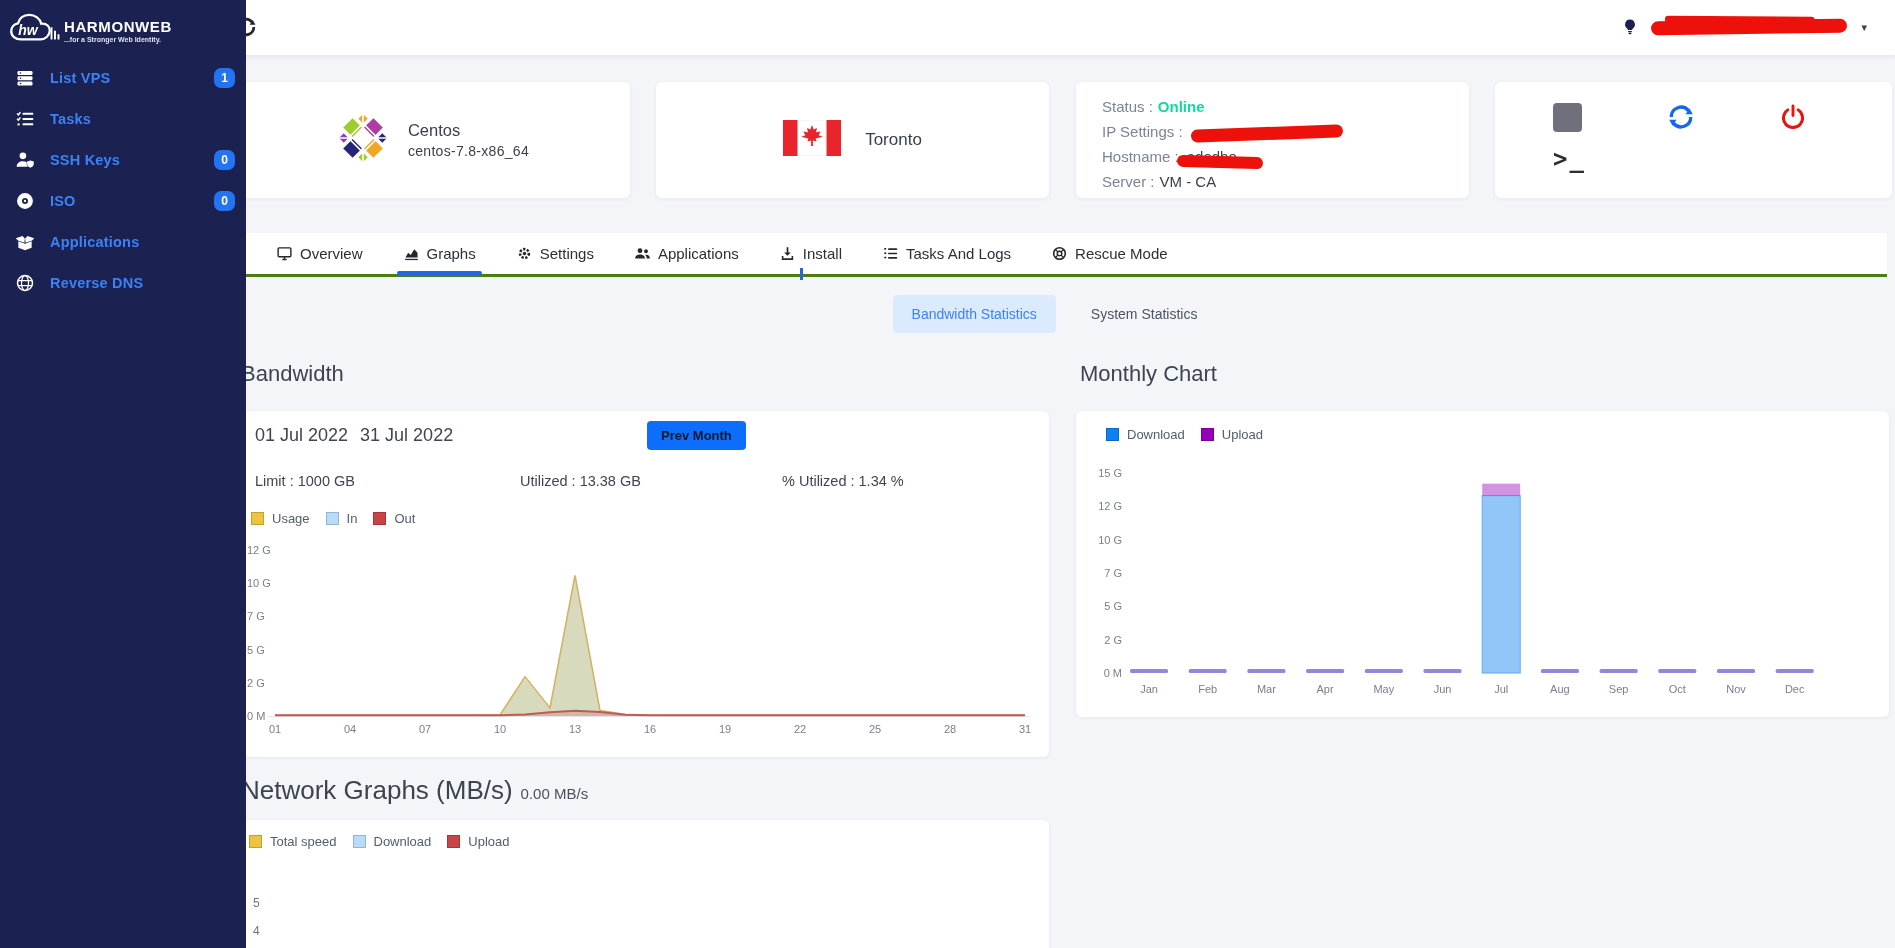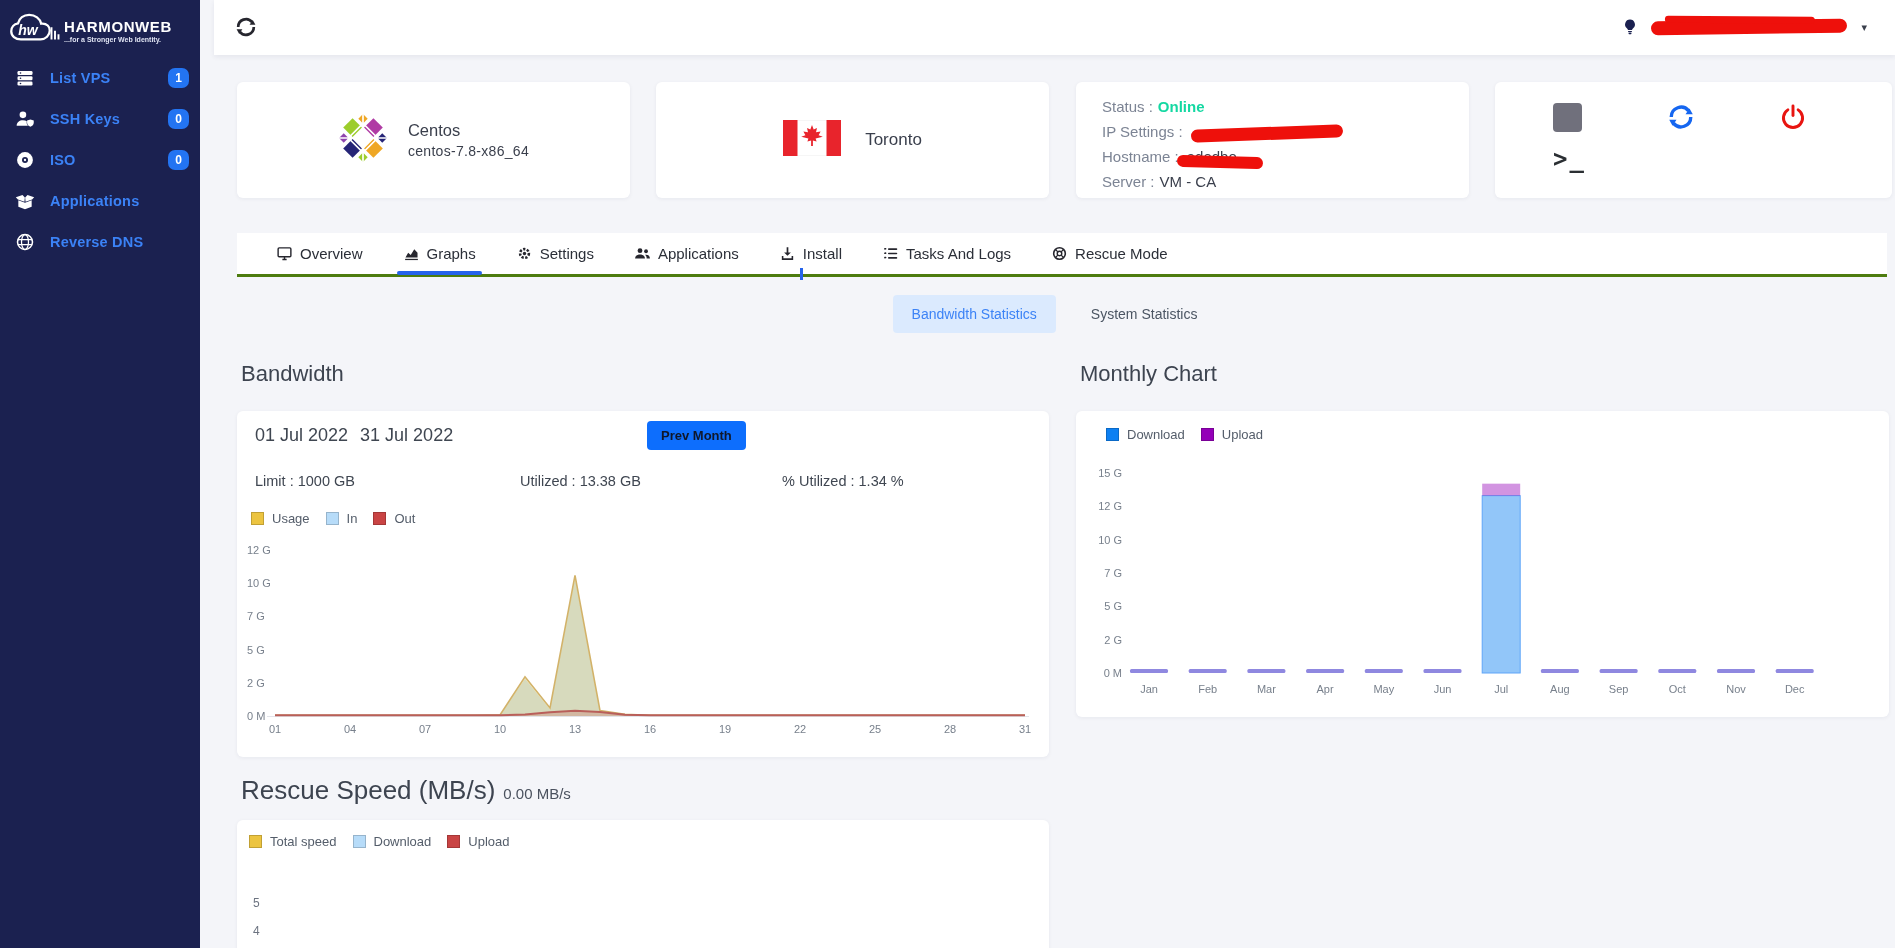--- a/index.html
+++ b/index.html
@@ -1,19 +1,19 @@
 <!DOCTYPE html>
 <html><head>
 <meta charset="utf-8">
 <style>
   * { margin:0; padding:0; box-sizing:border-box; }
   html,body { width:1895px; height:948px; overflow:hidden; font-family:"Liberation Sans",sans-serif; background:#f4f5f9; color:#3f4651; }
 
   
-  .sidebar { position:absolute; left:0; top:0; width:200px; height:948px; background:#1b2150; z-index:5; }
+  .sidebar { position:absolute; left:0; top:0; width:246px; height:948px; background:#1b2150; z-index:5; }
   .brand { position:absolute; left:6px; top:4px; width:208px; height:52px; display:flex; align-items:center; }
   .brand-text { margin-left:2px; }
   .brand-name { color:#fff; font-size:15px; font-weight:bold; letter-spacing:0.6px; white-space:nowrap; }
   .brand-tagline { color:#dfe3f2; font-size:7px; font-weight:bold; margin-top:1px; white-space:nowrap; }
   .side-menu { position:absolute; top:57px; left:0; right:0; }
   .side-item { position:relative; height:41px; display:flex; align-items:center; padding-left:15px; cursor:pointer; }
   .side-icon { width:24px; height:20px; color:#fff; display:flex; align-items:center; }
   .side-label { margin-left:11px; color:#3b82f6; font-size:14.5px; font-weight:bold; letter-spacing:0.2px; }
   .badge { position:absolute; right:11px; min-width:21px; height:20px; background:#2374f2; border-radius:7px; color:#fff; font-size:12px; font-weight:bold; display:flex; align-items:center; justify-content:center; padding:0 5px; }
 
@@ -120,20 +120,37 @@
             </g>
             <g fill="#1b2150">
               <circle cx="6.6" cy="6" r="1"></circle>
               <circle cx="6.6" cy="12.3" r="1"></circle>
               <circle cx="6.6" cy="18.6" r="1"></circle>
             </g>
           </svg>
         </span>
         <span class="side-label">List VPS</span>
         <span class="badge">1</span>
+      </div>
+      <div class="side-item">
+        <span class="side-icon">
+          <svg viewBox="0 0 24 24" width="20" height="20">
+            <g fill="currentColor">
+              <rect x="9" y="4.5" width="13" height="2.4" rx="1"></rect>
+              <rect x="9" y="10.8" width="13" height="2.4" rx="1"></rect>
+              <rect x="9" y="17.1" width="13" height="2.4" rx="1"></rect>
+            </g>
+            <g stroke="currentColor" stroke-width="1.8" fill="none">
+              <path d="M2.5 5.5l1.5 1.5L6.5 4"></path>
+              <path d="M2.5 11.8l1.5 1.5 2.5-3"></path>
+            </g>
+            <rect x="3" y="17.3" width="2.6" height="2.4" fill="currentColor"></rect>
+          </svg>
+        </span>
+        <span class="side-label">Tasks</span>
       </div>
       <div class="side-item">
         <span class="side-icon">
           <svg viewBox="0 0 24 24" width="20" height="20" fill="currentColor">
             <circle cx="9.5" cy="7" r="4"></circle>
             <path d="M2 20c0-4.2 3.4-6.6 7.5-6.6 1.8 0 3.4.4 4.7 1.2-.1.5-.2 1-.2 1.6 0 1.6.6 2.9 1.5 3.8z"></path>
             <path d="M18.5 12.5l4 1.2v2.6c0 2.6-1.7 4.2-4 4.9-2.3-.7-4-2.3-4-4.9v-2.6z"></path>
           </svg>
         </span>
         <span class="side-label">SSH Keys</span>
@@ -436,21 +453,21 @@
           <rect x="517.6" y="218" width="38" height="4" rx="1.5" fill="#8f88e0"></rect>
           <text x="595.3000000000001" y="242" text-anchor="middle" font-size="11" fill="#78808c">Oct</text>
           <rect x="576.3000000000001" y="218" width="38" height="4" rx="1.5" fill="#8f88e0"></rect>
           <text x="654" y="242" text-anchor="middle" font-size="11" fill="#78808c">Nov</text>
           <rect x="635" y="218" width="38" height="4" rx="1.5" fill="#8f88e0"></rect>
           <text x="712.7" y="242" text-anchor="middle" font-size="11" fill="#78808c">Dec</text>
           <rect x="693.7" y="218" width="38" height="4" rx="1.5" fill="#8f88e0"></rect>
         </svg></div>
   </section>
 
-  <h2 class="ns-title"><span>Rescue Speed (MB/s)</span><span class="ns-current">0.00 MB/s</span></h2>
+  <h2 class="ns-title"><span>Network Graphs (MB/s)</span><span class="ns-current">0.00 MB/s</span></h2>
   <section class="card ns-card">
     <div class="legend ns-legend">
         <span class="legend-item">
           <span class="legend-box" style="background: rgb(236, 196, 64);"></span>
           <span>Total speed</span>
         </span>
         <span class="legend-item">
           <span class="legend-box" style="background: rgb(183, 220, 249);"></span>
           <span>Download</span>
         </span>

